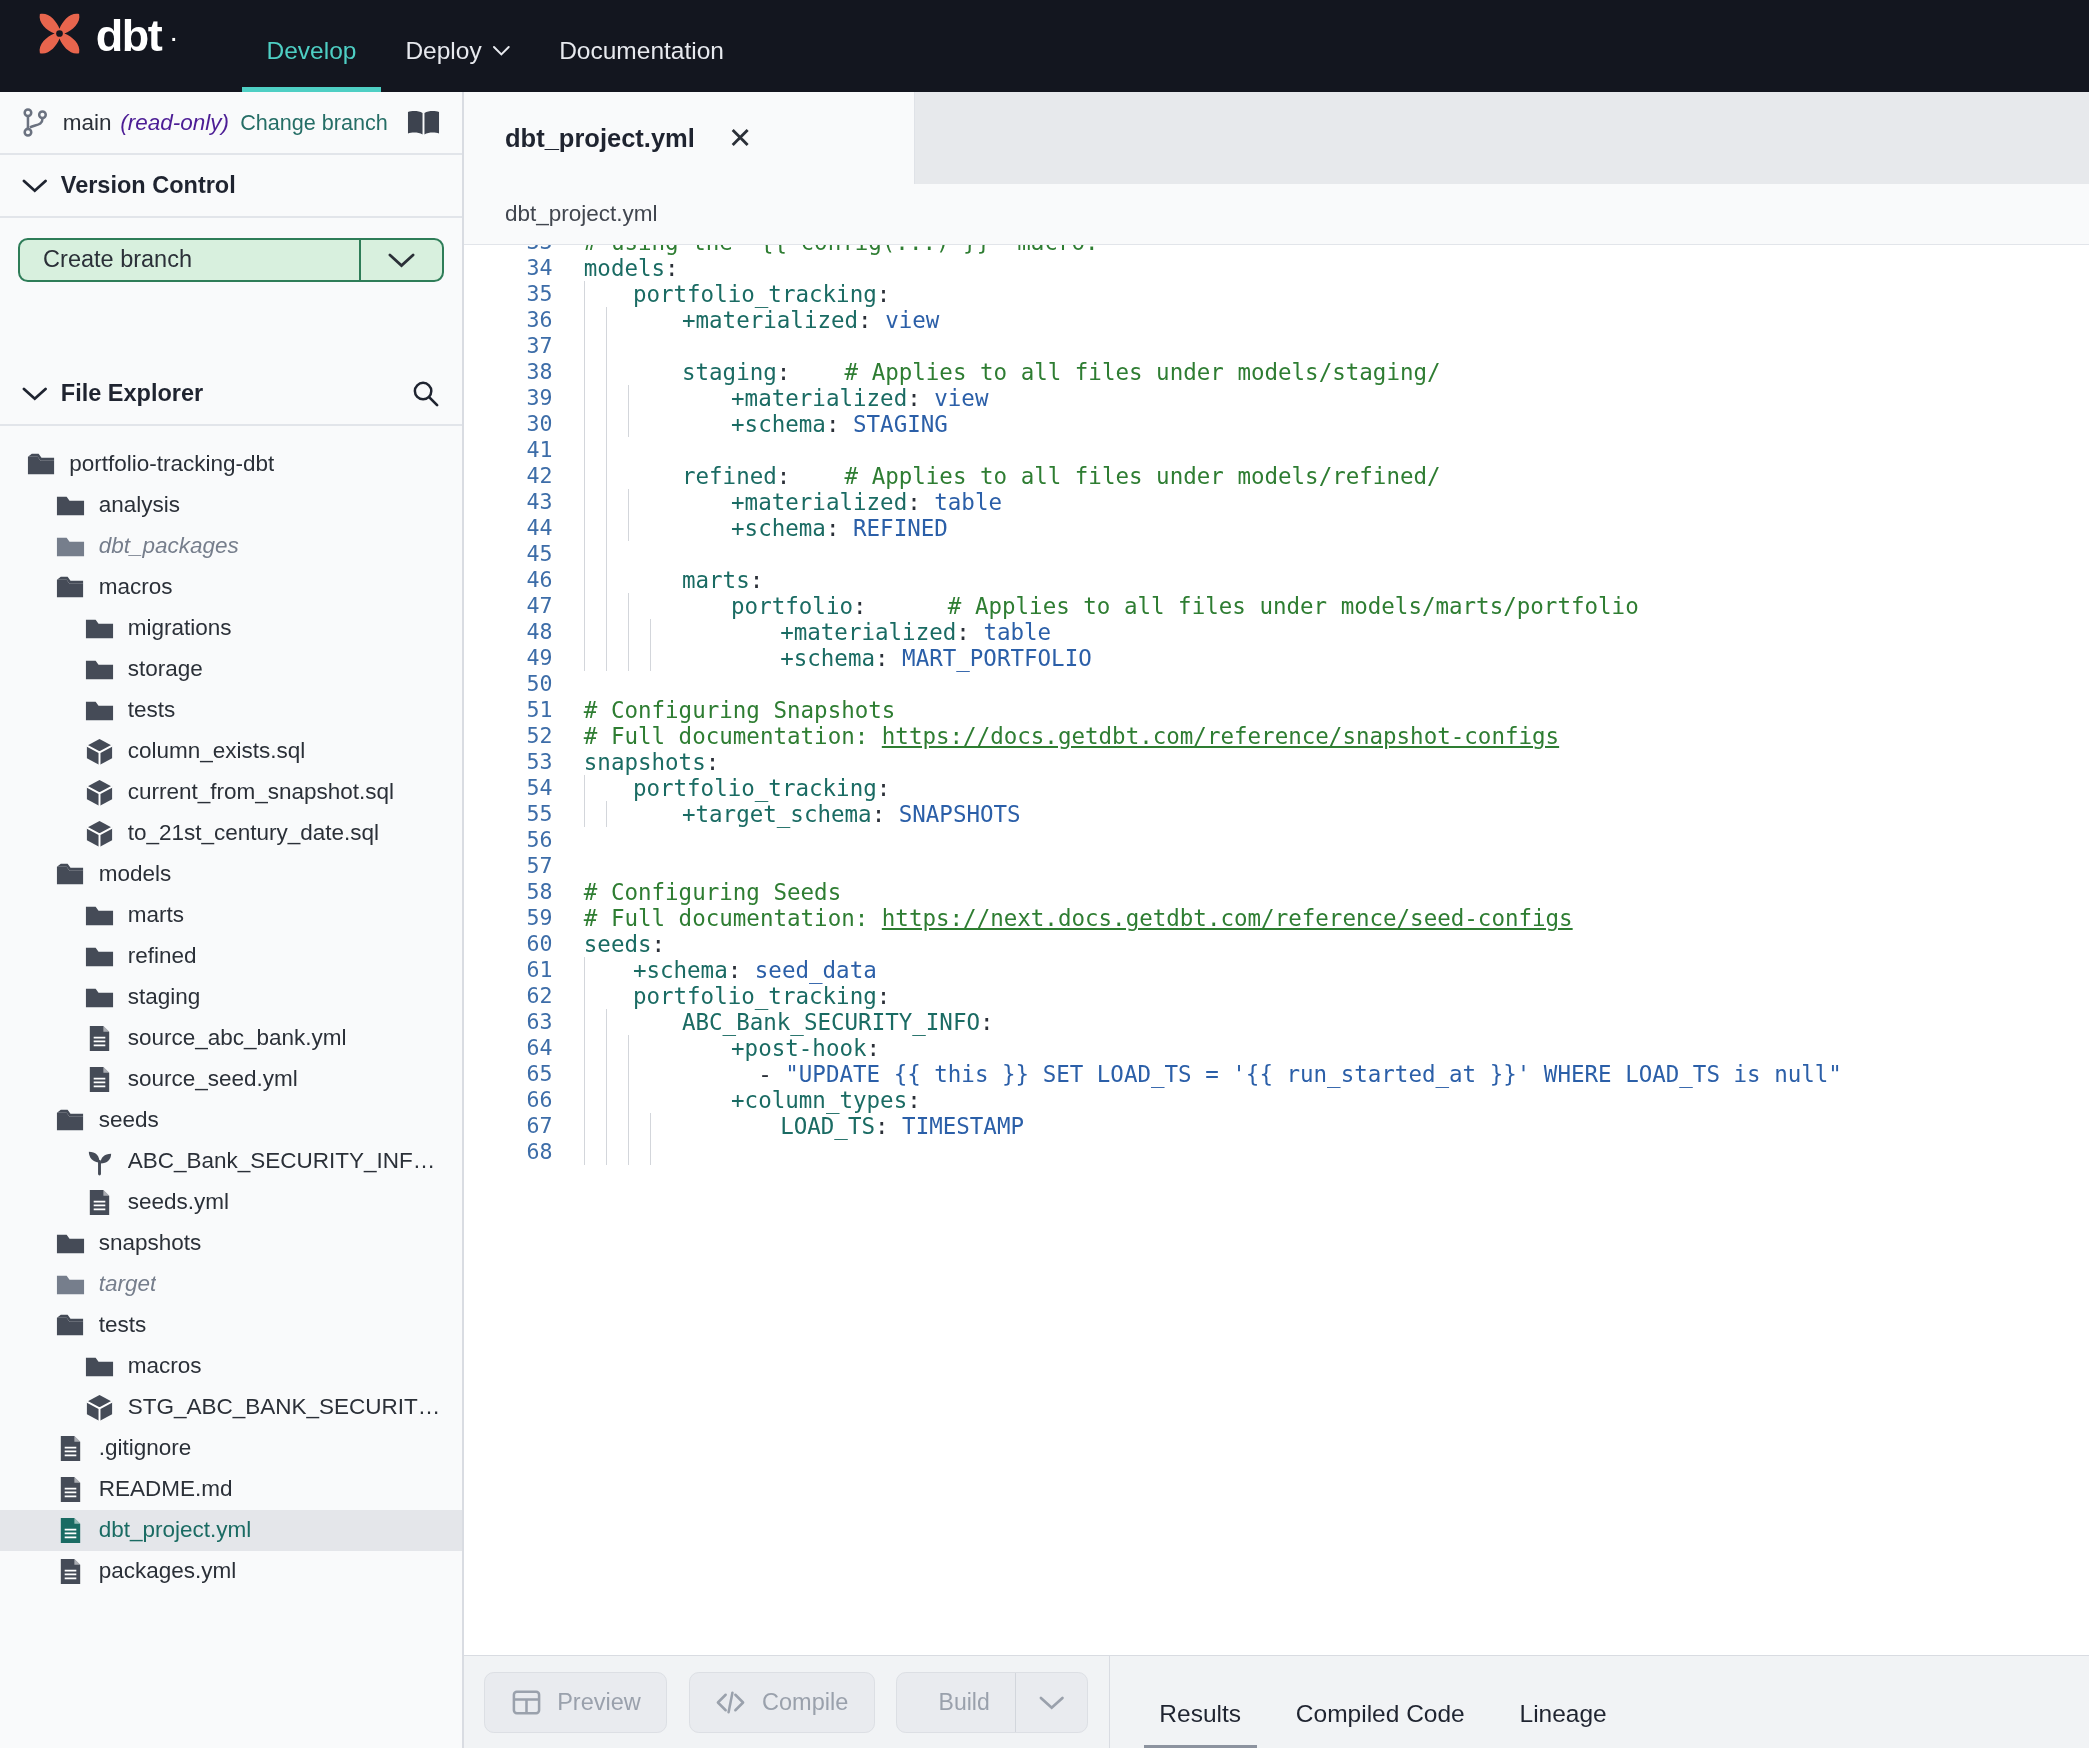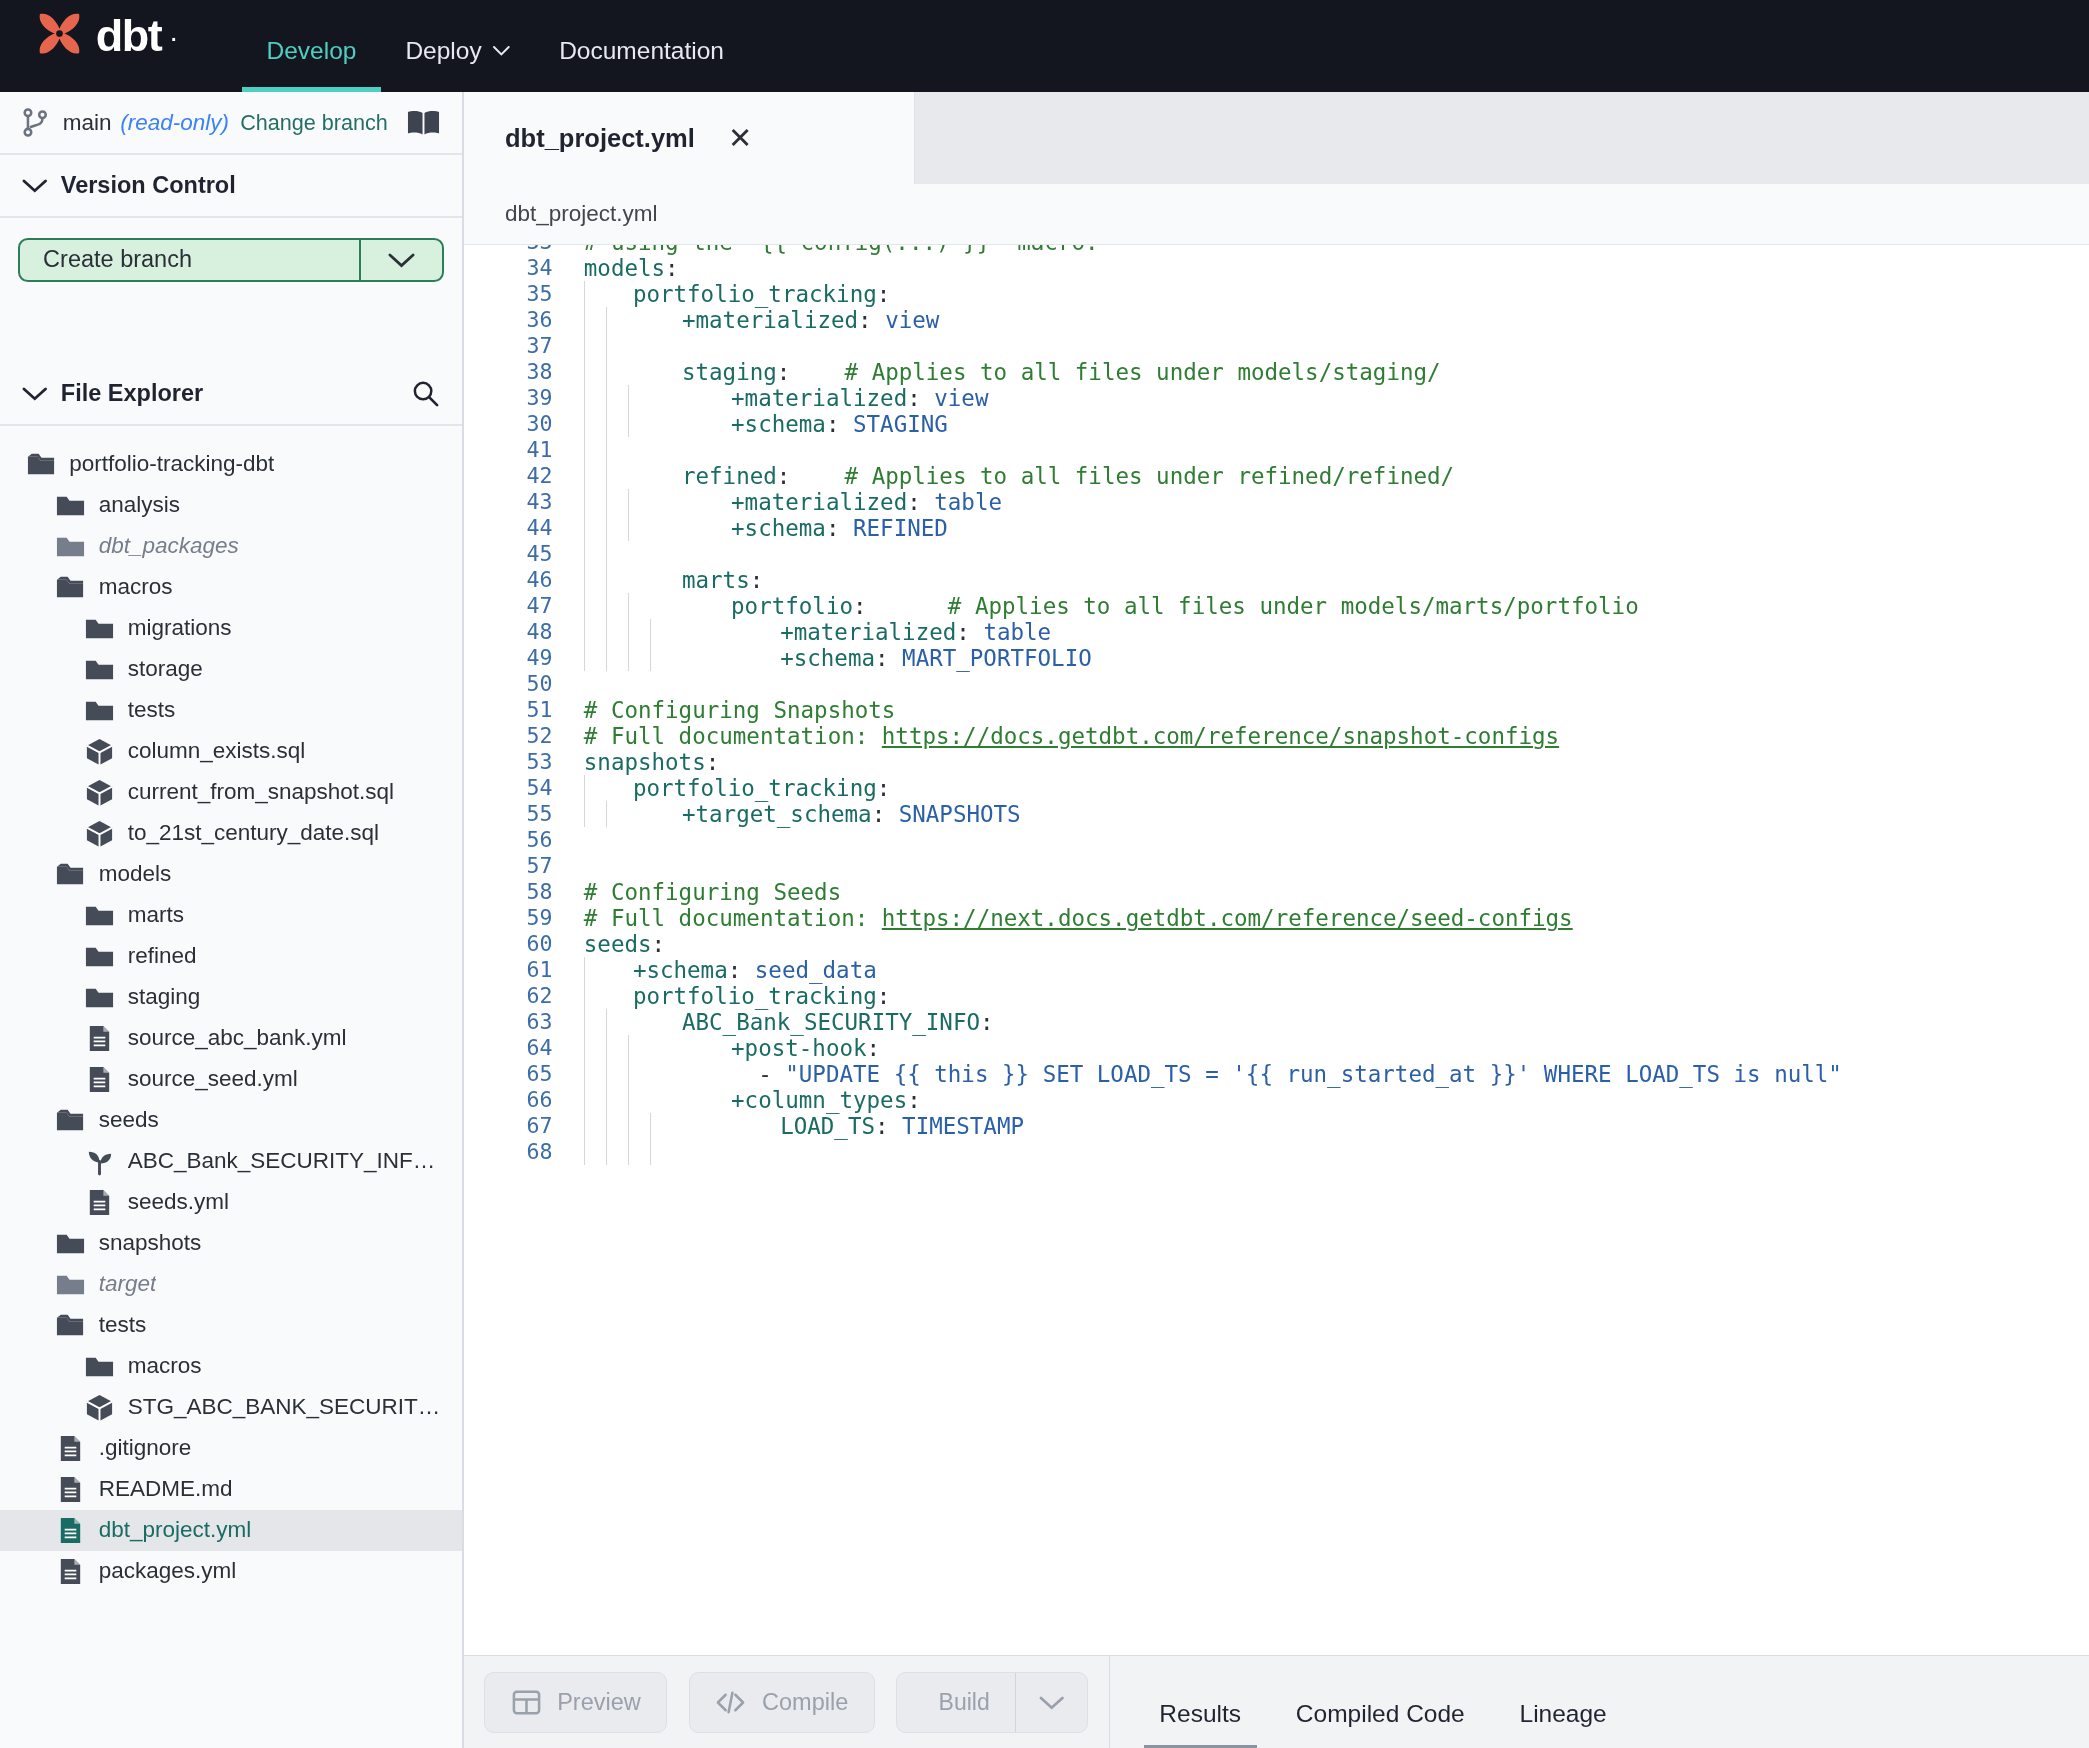--- a/index.html
+++ b/index.html
@@ -44,21 +44,21 @@
     width: 464px; flex: 0 0 464px; background: #f9fafb;
     border-right: 2px solid #d9dce2; display: flex; flex-direction: column;
     min-height: 0;
   }
   .branch-bar {
     height: 63px; flex: 0 0 63px; display: flex; align-items: center;
     padding: 0 21.6px; border-bottom: 2px solid #e2e5ea; background: #f9fafb;
   }
   .branch-icon { width: 27.4px; height: 29px; flex: 0 0 27.4px; margin-right: 13.7px; }
   .branch-name { font-size: 22.5px; color: #2b3038; }
-  .branch-readonly { font-size: 22.5px; color: #3b82f6; font-style: italic; margin-left: 8.8px; }
+  .branch-readonly { font-size: 22.5px; color: #4c1d95; font-style: italic; margin-left: 8.8px; }
   .branch-spacer { flex: 1 1 auto; }
   .change-branch { font-size: 21.6px; color: #256e66; cursor: pointer; }
   .book-icon { width: 33px; height: 25.5px; margin-left: 19.6px; flex: 0 0 33px; cursor: pointer; }
 
   .section-head {
     height: 63px; flex: 0 0 63px; display: flex; align-items: center;
     padding: 0 21.6px; border-bottom: 2px solid #e2e5ea; background: #f9fafb;
   }
   .section-head .chev { width: 25.5px; height: 15.7px; margin-right: 13.7px; flex: 0 0 25.5px; }
   .section-title { font-size: 23.5px; font-weight: bold; color: #1f2430; }
@@ -534,21 +534,21 @@
               </div>
               <div class="ctext"></div>
             </div>
             <div class="cline">
               <div class="gutter">42</div>
               <div class="ind"></div>
               <div class="guides">
                 <div class="guide"></div>
                 <div class="guide"></div>
               </div>
-              <div class="ctext"><span class="k">    refined</span><span class="p">:</span><span class="c">    # Applies to all files under refined/refined/</span></div>
+              <div class="ctext"><span class="k">    refined</span><span class="p">:</span><span class="c">    # Applies to all files under models/refined/</span></div>
             </div>
             <div class="cline">
               <div class="gutter">43</div>
               <div class="ind"></div>
               <div class="guides">
                 <div class="guide"></div>
                 <div class="guide"></div>
                 <div class="guide"></div>
               </div>
               <div class="ctext"><span class="k">      +materialized</span><span class="p">: </span><span class="v">table</span></div>

